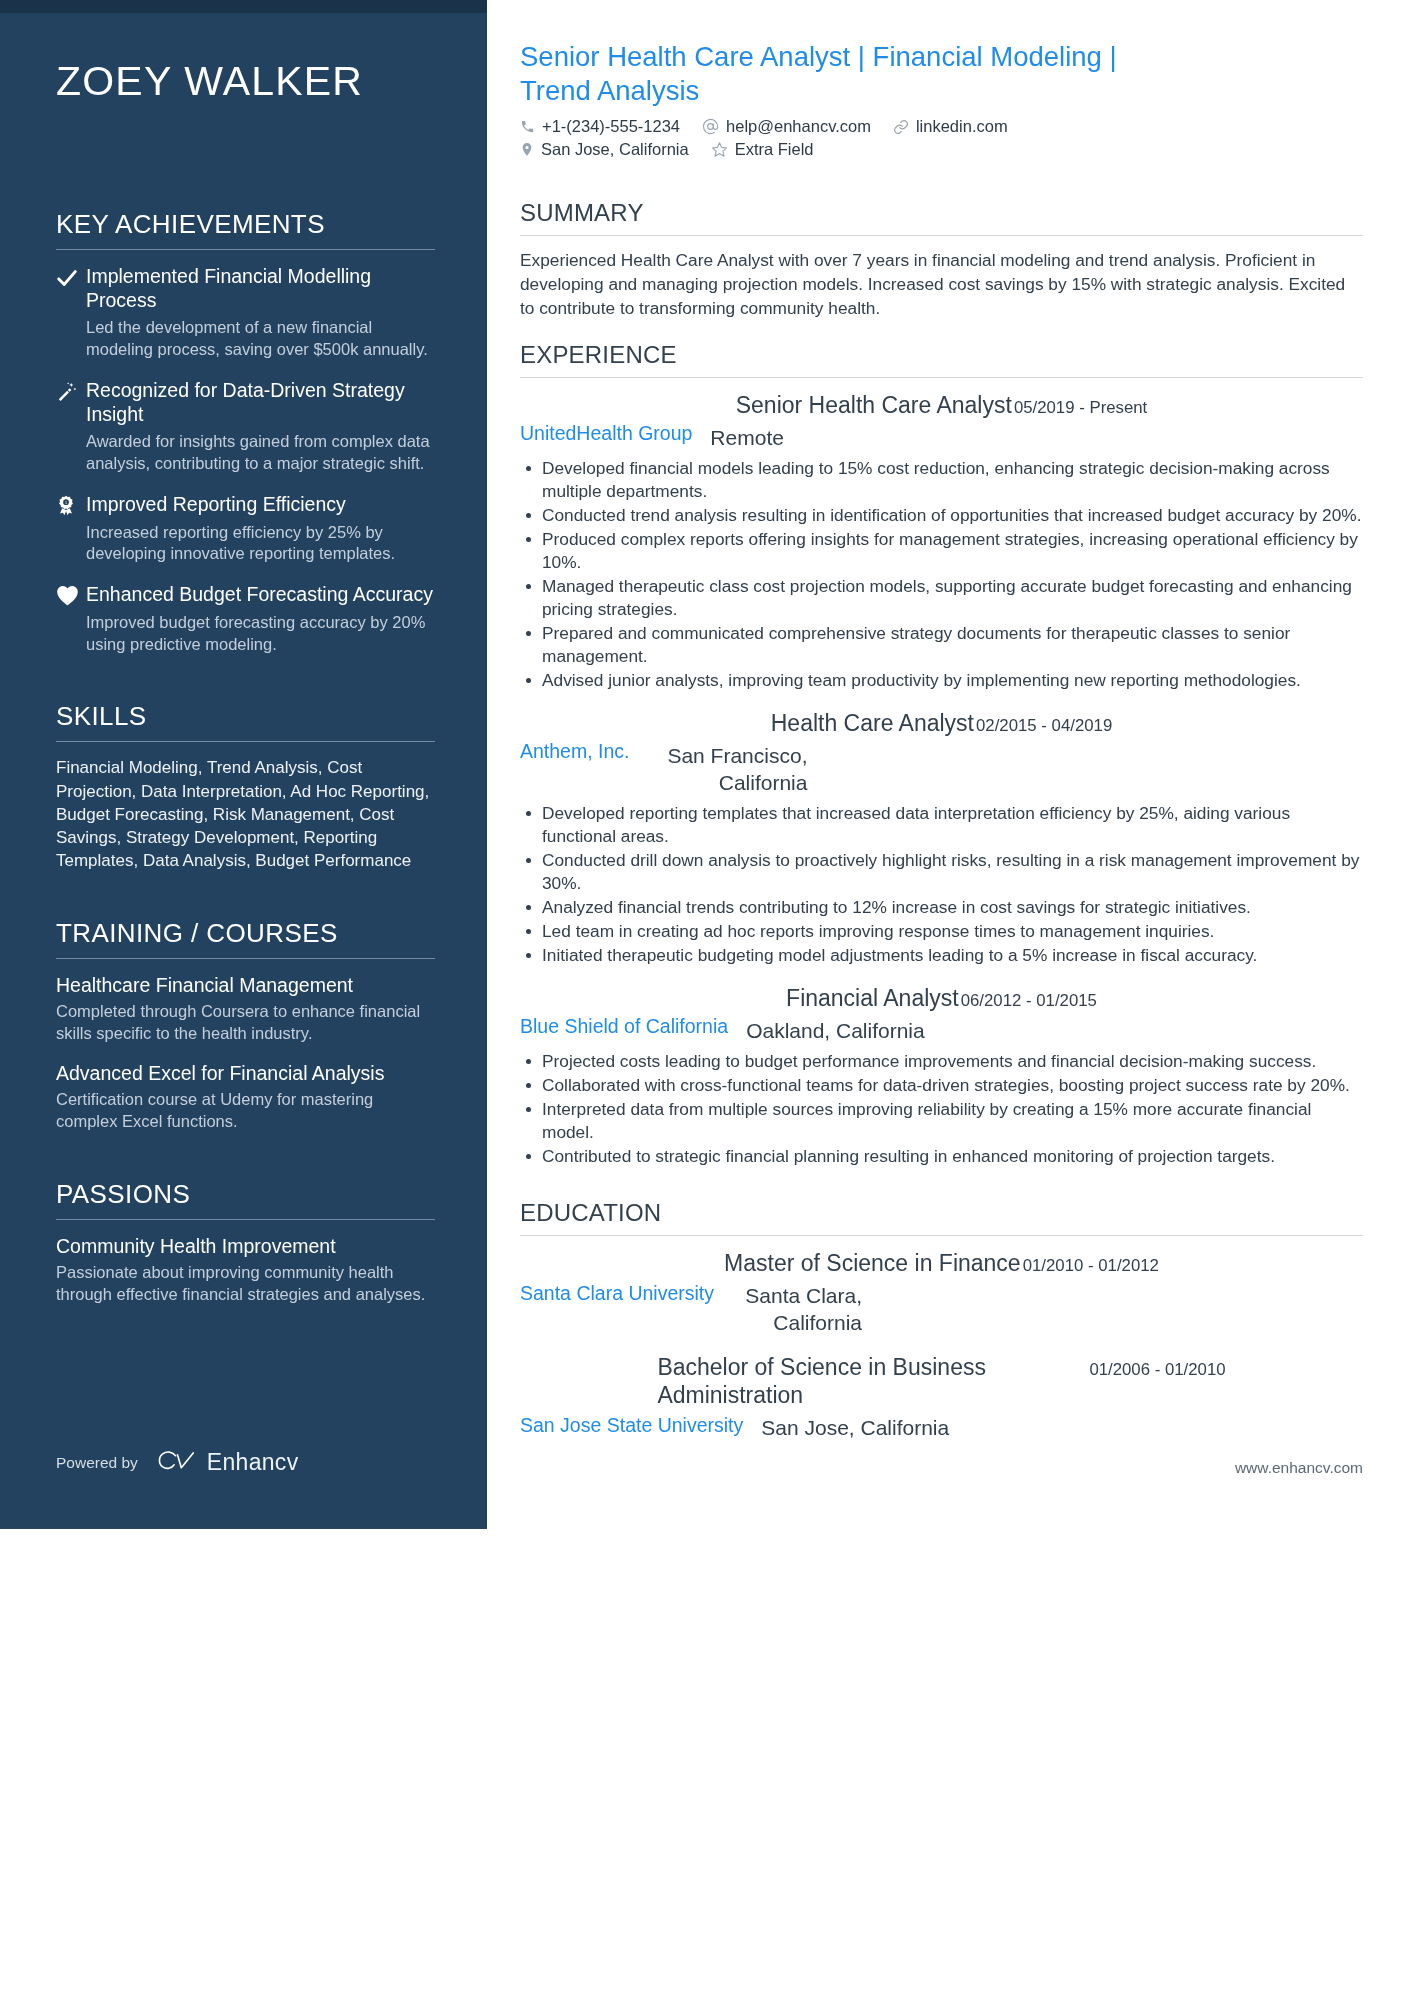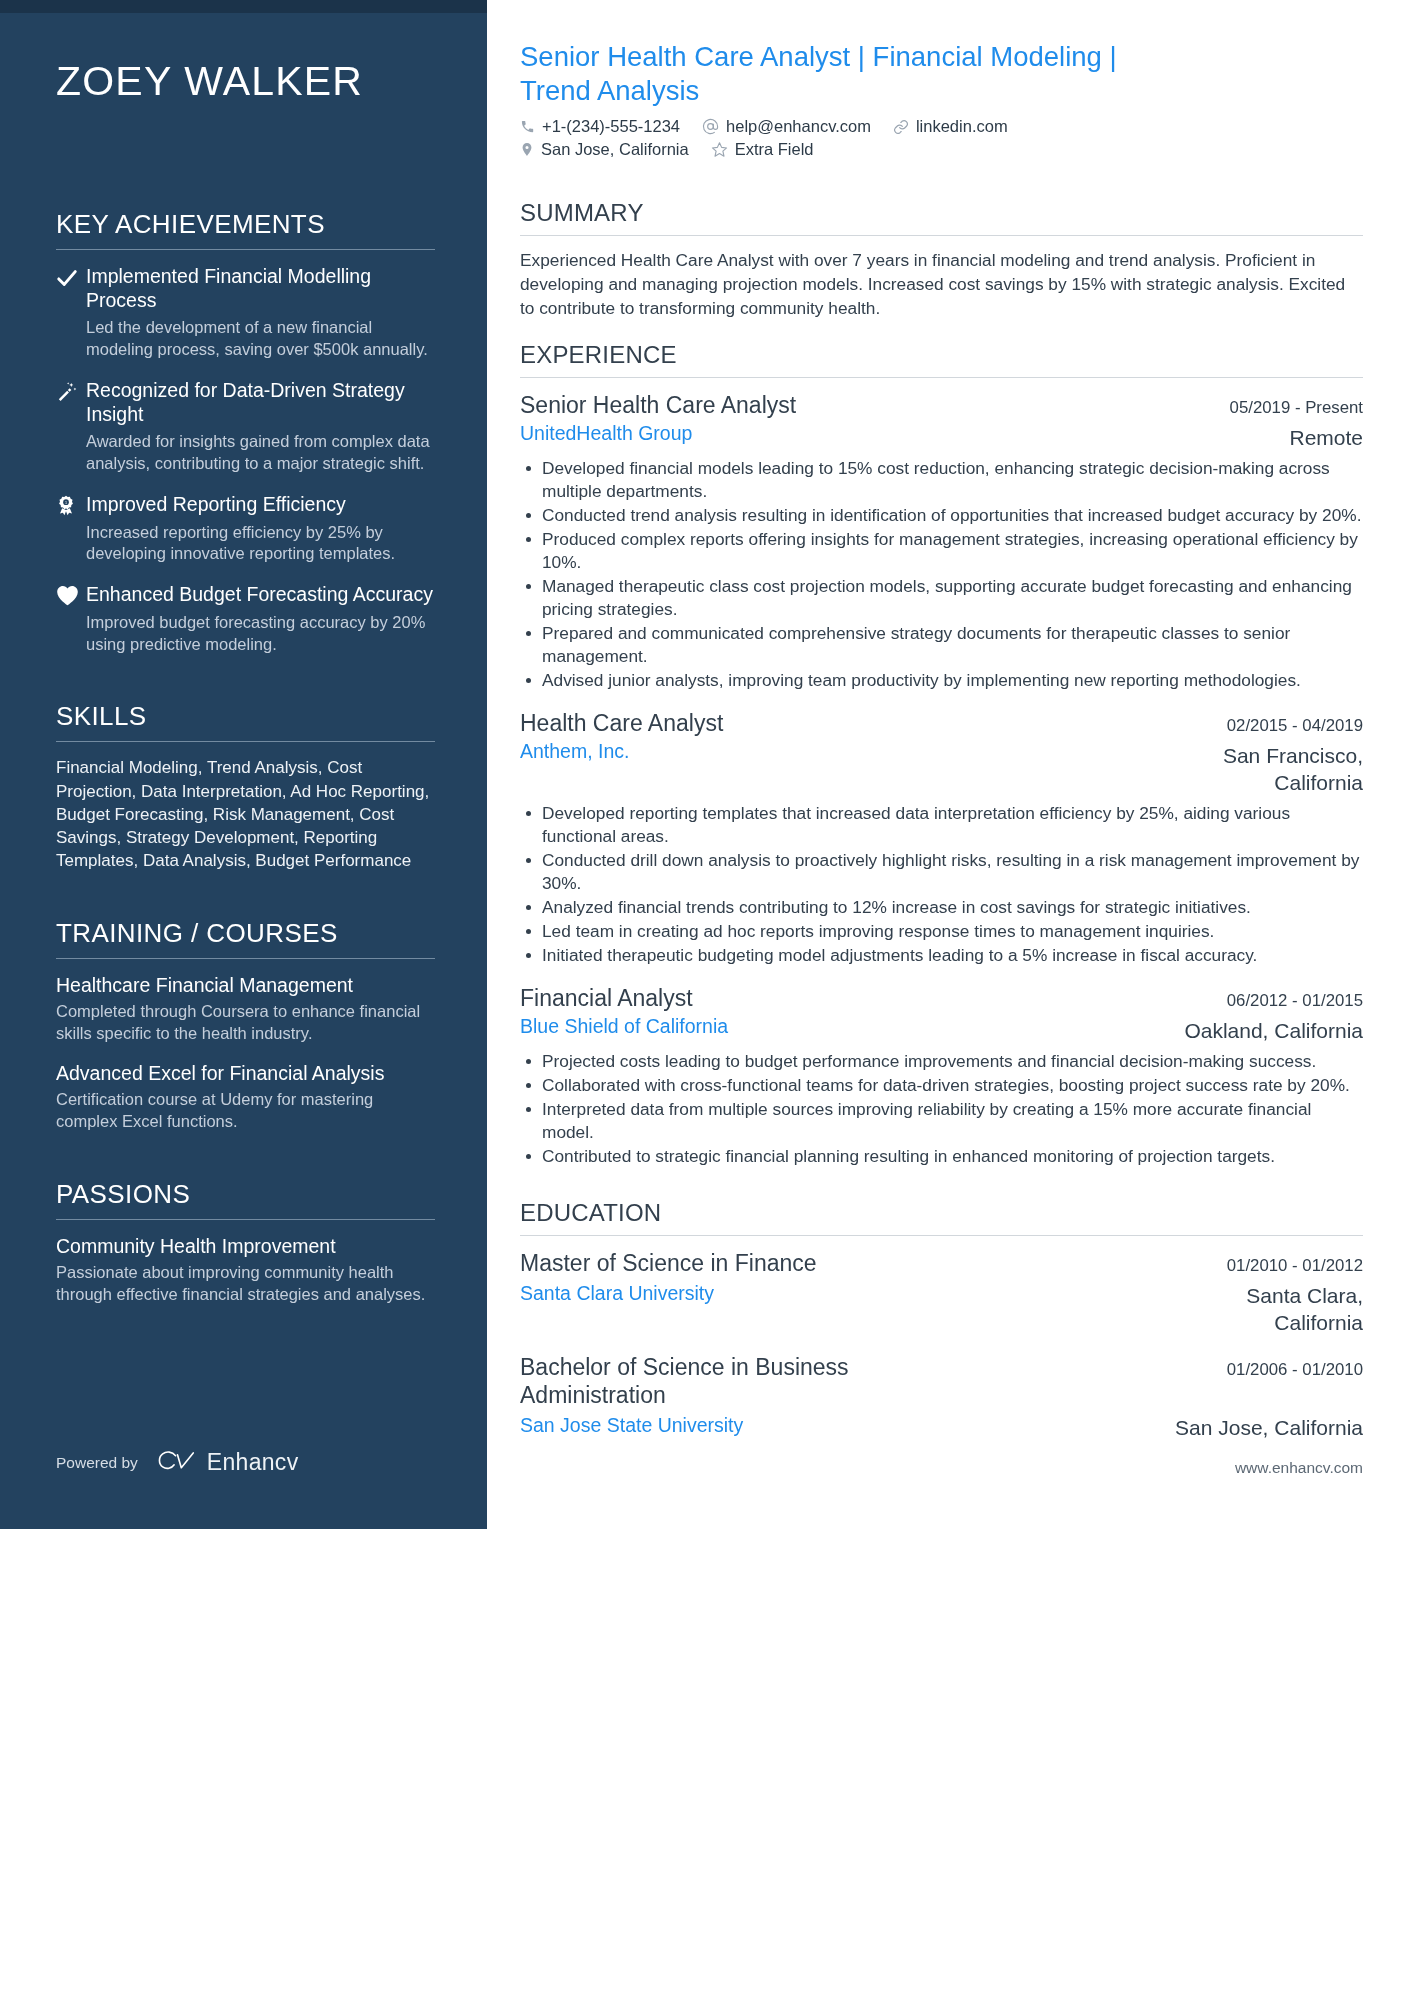--- a/index.html
+++ b/index.html
@@ -131,36 +131,36 @@
   }
   .sec-rule { height:1px; background:#d2d7dc; margin-bottom:13px; }
 
   .summary-text {
     font-size:17.3px;
     line-height:1.38;
     color:#33404d;
   }
 
   .job { margin-bottom:17px; }
-  .job-row { display:flex; justify-content:space-between; align-items:baseline; gap:2px; }
+  .job-row { display:flex; justify-content:center; align-items:baseline; gap:2px; }
   .job-title {
     font-size:23px;
     font-weight:400;
     color:#33404d;
     line-height:1.25;
   }
   .job-date {
     font-size:16.8px;
     color:#33404d;
     white-space:nowrap;
     flex:0 0 auto;
     text-align:right;
     padding-top:4px;
   }
-  .job-row2 { display:flex; justify-content:space-between; align-items:flex-start; gap:18px; margin-top:1px; }
+  .job-row2 { display:flex; justify-content:flex-start; align-items:flex-start; gap:18px; margin-top:1px; }
   .job-company {
     font-size:19.5px;
     color:#1f8ceb;
     line-height:1.26;
   }
   .job-loc {
     font-size:21px;
     color:#33404d;
     text-align:right;
     white-space:pre-line;

